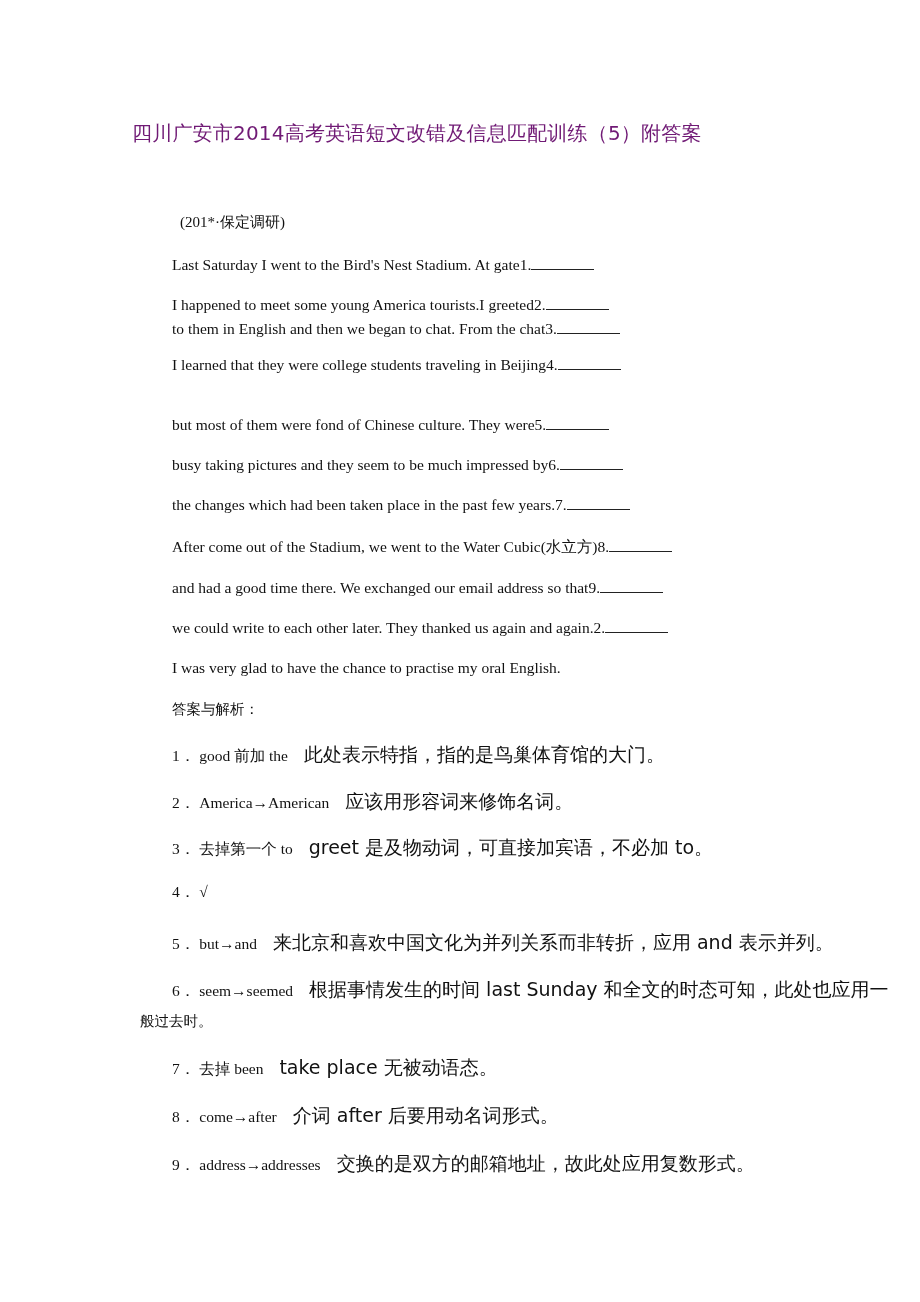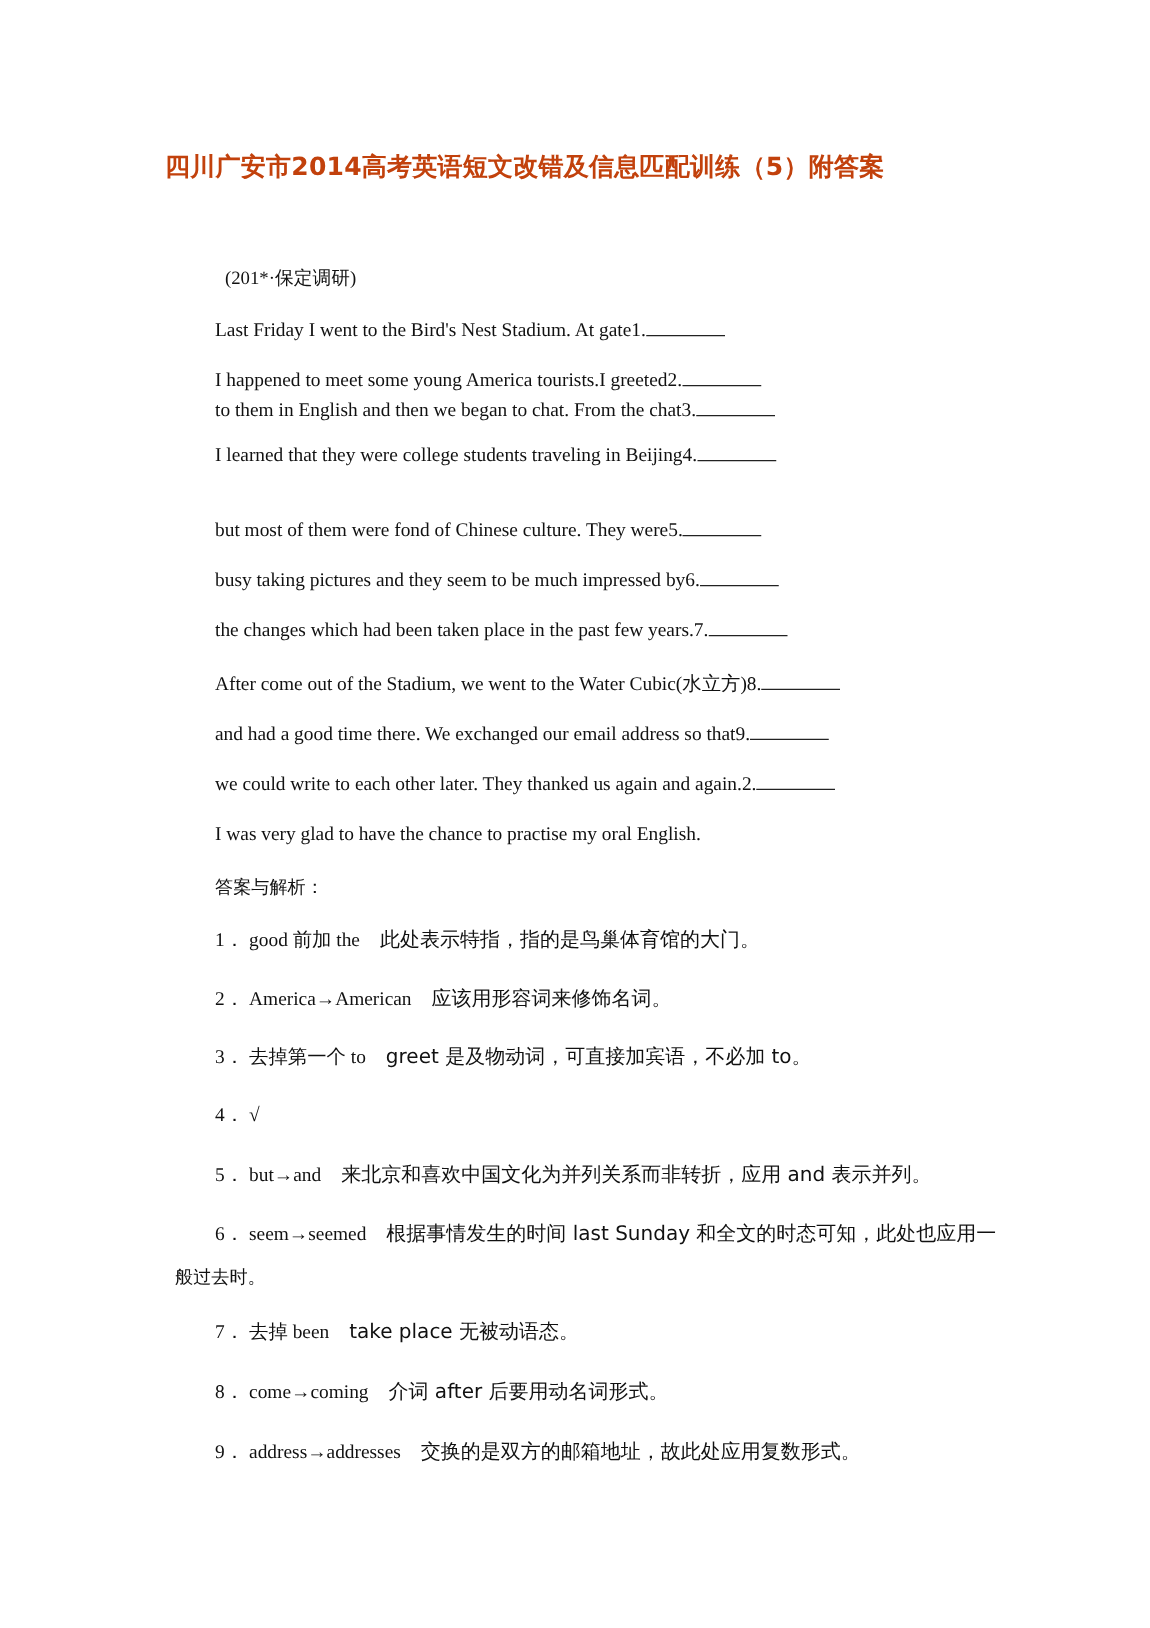--- a/index.html
+++ b/index.html
@@ -14,24 +14,24 @@
     overflow: hidden;
     color: #111111;
     font-family: "Liberation Serif", "DejaVu Serif", serif;
   }
   .title {
     position: absolute;
     left: 132px;
     top: 120px;
     font-family: "DejaVu Sans", "Liberation Sans", sans-serif;
     font-size: 20px;
-    font-weight: bold;
+    font-weight: normal;
     letter-spacing: 0.2px;
     white-space: nowrap;
-    color: #c2410c;
+    color: #701a75;
   }
   .source {
     position: absolute;
     left: 180px;
     top: 213px;
     font-size: 15px;
     white-space: nowrap;
     text-align: right;
   }
   .line {
@@ -42,21 +42,21 @@
   }
   .blank {
     display: inline-block;
     width: 63px;
     border-bottom: 1px solid #222;
     height: 12px;
     vertical-align: baseline;
   }
   .cn {
     font-family: "DejaVu Sans", "Liberation Sans", sans-serif;
-    font-size: 16px;
+    font-size: 19px;
   }
   .answers-head {
     position: absolute;
     left: 172px;
     top: 700px;
     font-family: Liberation Sans, sans-serif;
     font-size: 14.5px;
     white-space: nowrap;
   }
   .ans {
@@ -78,21 +78,21 @@
 </style>
 </head>
 <body>
 
 <div>
 
   <div class="title">四川广安市2014高考英语短文改错及信息匹配训练（5）附答案</div>
 
   <div class="source">(201*·保定调研)</div>
 
-  <div class="line" style="top:256px"><span>Last Friday I went to the Bird's Nest Stadium. At gate</span><span>1.</span><span class="blank"></span></div>
+  <div class="line" style="top:256px"><span>Last Saturday I went to the Bird's Nest Stadium. At gate</span><span>1.</span><span class="blank"></span></div>
   <div class="line" style="top:296px"><span>I happened to meet some young America tourists.I greeted</span><span>2.</span><span class="blank"></span></div>
   <div class="line" style="top:320px"><span>to them in English and then we began to chat. From the chat</span><span>3.</span><span class="blank"></span></div>
   <div class="line" style="top:356px"><span>I learned that they were college students traveling in Beijing</span><span>4.</span><span class="blank"></span></div>
   <div class="line" style="top:416px"><span>but most of them were fond of Chinese culture. They were</span><span>5.</span><span class="blank"></span></div>
   <div class="line" style="top:456px"><span>busy taking pictures and they seem to be much impressed by</span><span>6.</span><span class="blank"></span></div>
   <div class="line" style="top:496px"><span>the changes which had been taken place in the past few years.</span><span>7.</span><span class="blank"></span></div>
   <div class="line" style="top:537px"><span>After come out of the Stadium, we went to the Water Cubic(水立方)</span><span>8.</span><span class="blank"></span></div>
   <div class="line" style="top:579px"><span>and had a good time there. We exchanged our email address so that</span><span>9.</span><span class="blank"></span></div>
   <div class="line" style="top:619px"><span>we could write to each other later. They thanked us again and again.</span><span>2.</span><span class="blank"></span></div>
   <div class="line" style="top:659px"><span>I was very glad to have the chance to practise my oral English.</span></div>
@@ -100,16 +100,16 @@
   <div class="answers-head">答案与解析：</div>
 
   <div class="ans" style="top:742px"><span class="num">1．</span><span class="fix">good 前加 the</span><span class="cn">此处表示特指，指的是鸟巢体育馆的大门。</span></div>
   <div class="ans" style="top:789px"><span class="num">2．</span><span class="fix">America→American</span><span class="cn">应该用形容词来修饰名词。</span></div>
   <div class="ans" style="top:835px"><span class="num">3．</span><span class="fix">去掉第一个 to</span><span class="cn">greet 是及物动词，可直接加宾语，不必加 to。</span></div>
   <div class="ans" style="top:882px"><span class="num">4．</span><span class="fix">√</span></div>
   <div class="ans" style="top:930px"><span class="num">5．</span><span class="fix">but→and</span><span class="cn">来北京和喜欢中国文化为并列关系而非转折，应用 and 表示并列。</span></div>
   <div class="ans" style="top:977px"><span class="num">6．</span><span class="fix">seem→seemed</span><span class="cn">根据事情发生的时间 last Sunday 和全文的时态可知，此处也应用一</span></div>
   <div class="ans6-cont">般过去时。</div>
   <div class="ans" style="top:1055px"><span class="num">7．</span><span class="fix">去掉 been</span><span class="cn">take place 无被动语态。</span></div>
-  <div class="ans" style="top:1103px"><span class="num">8．</span><span class="fix">come→coming</span><span class="cn">介词 after 后要用动名词形式。</span></div>
+  <div class="ans" style="top:1103px"><span class="num">8．</span><span class="fix">come→after</span><span class="cn">介词 after 后要用动名词形式。</span></div>
   <div class="ans" style="top:1151px"><span class="num">9．</span><span class="fix">address→addresses</span><span class="cn">交换的是双方的邮箱地址，故此处应用复数形式。</span></div>
 
 </div>
 
 </body></html>

